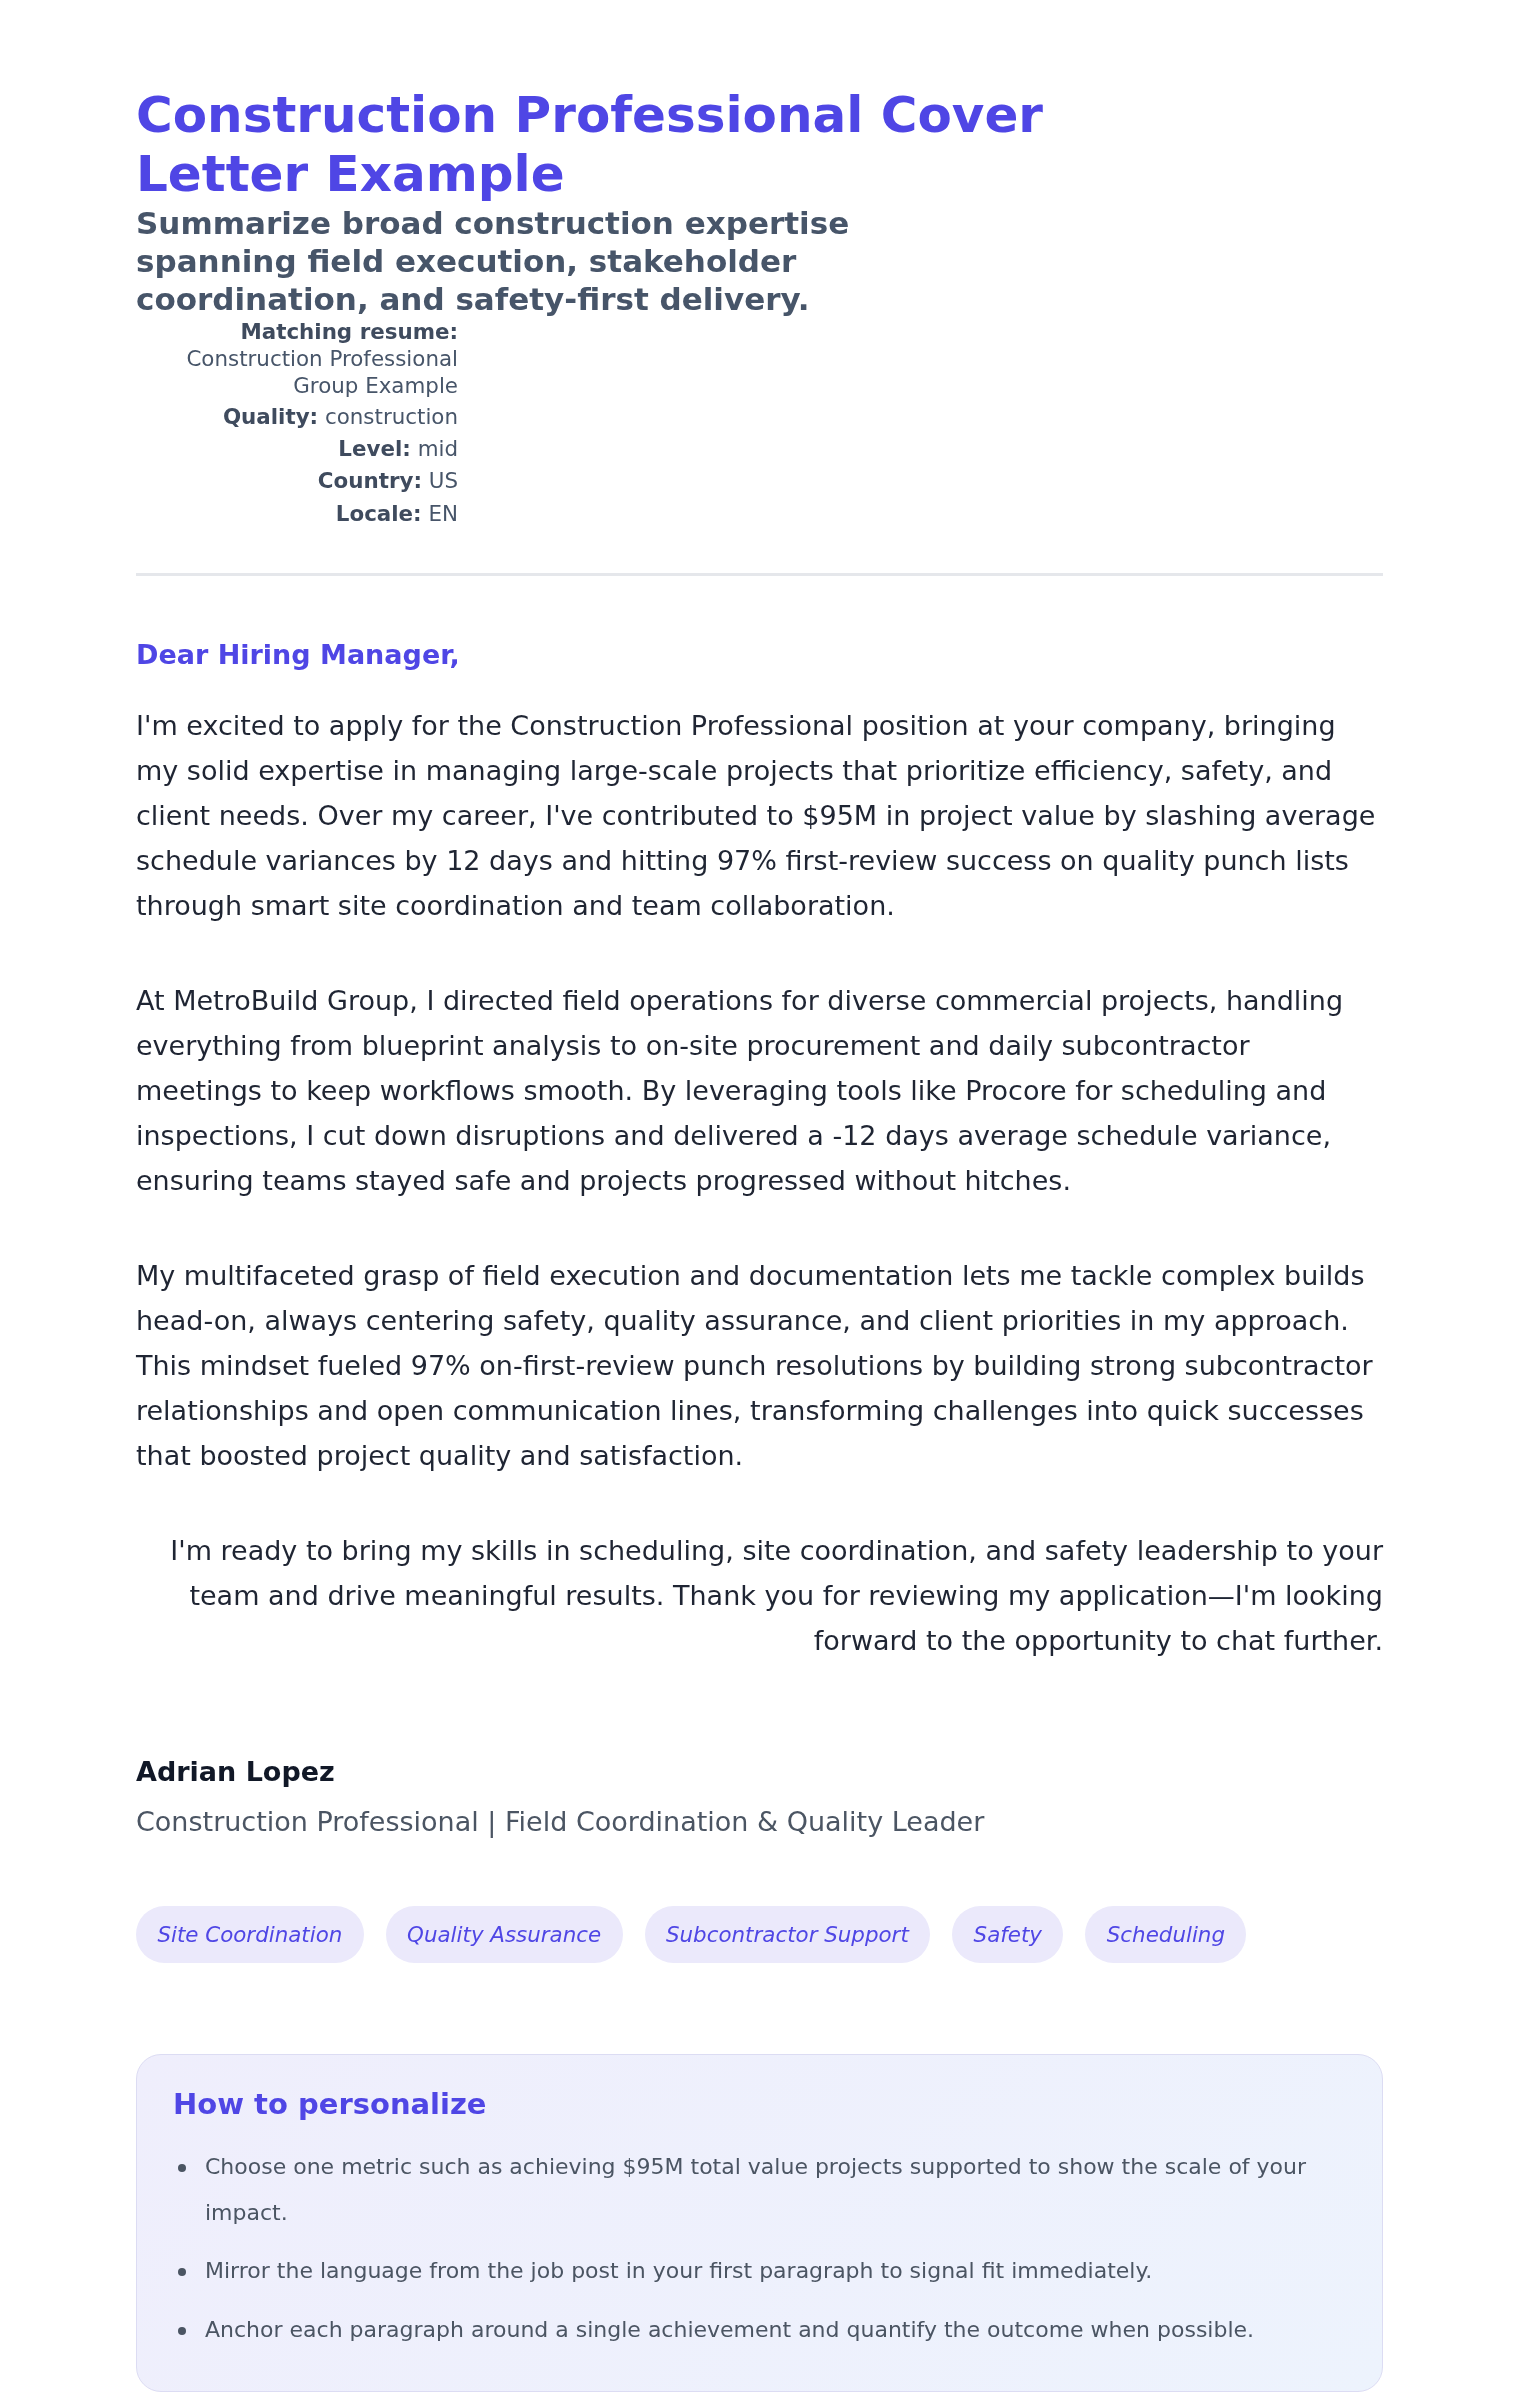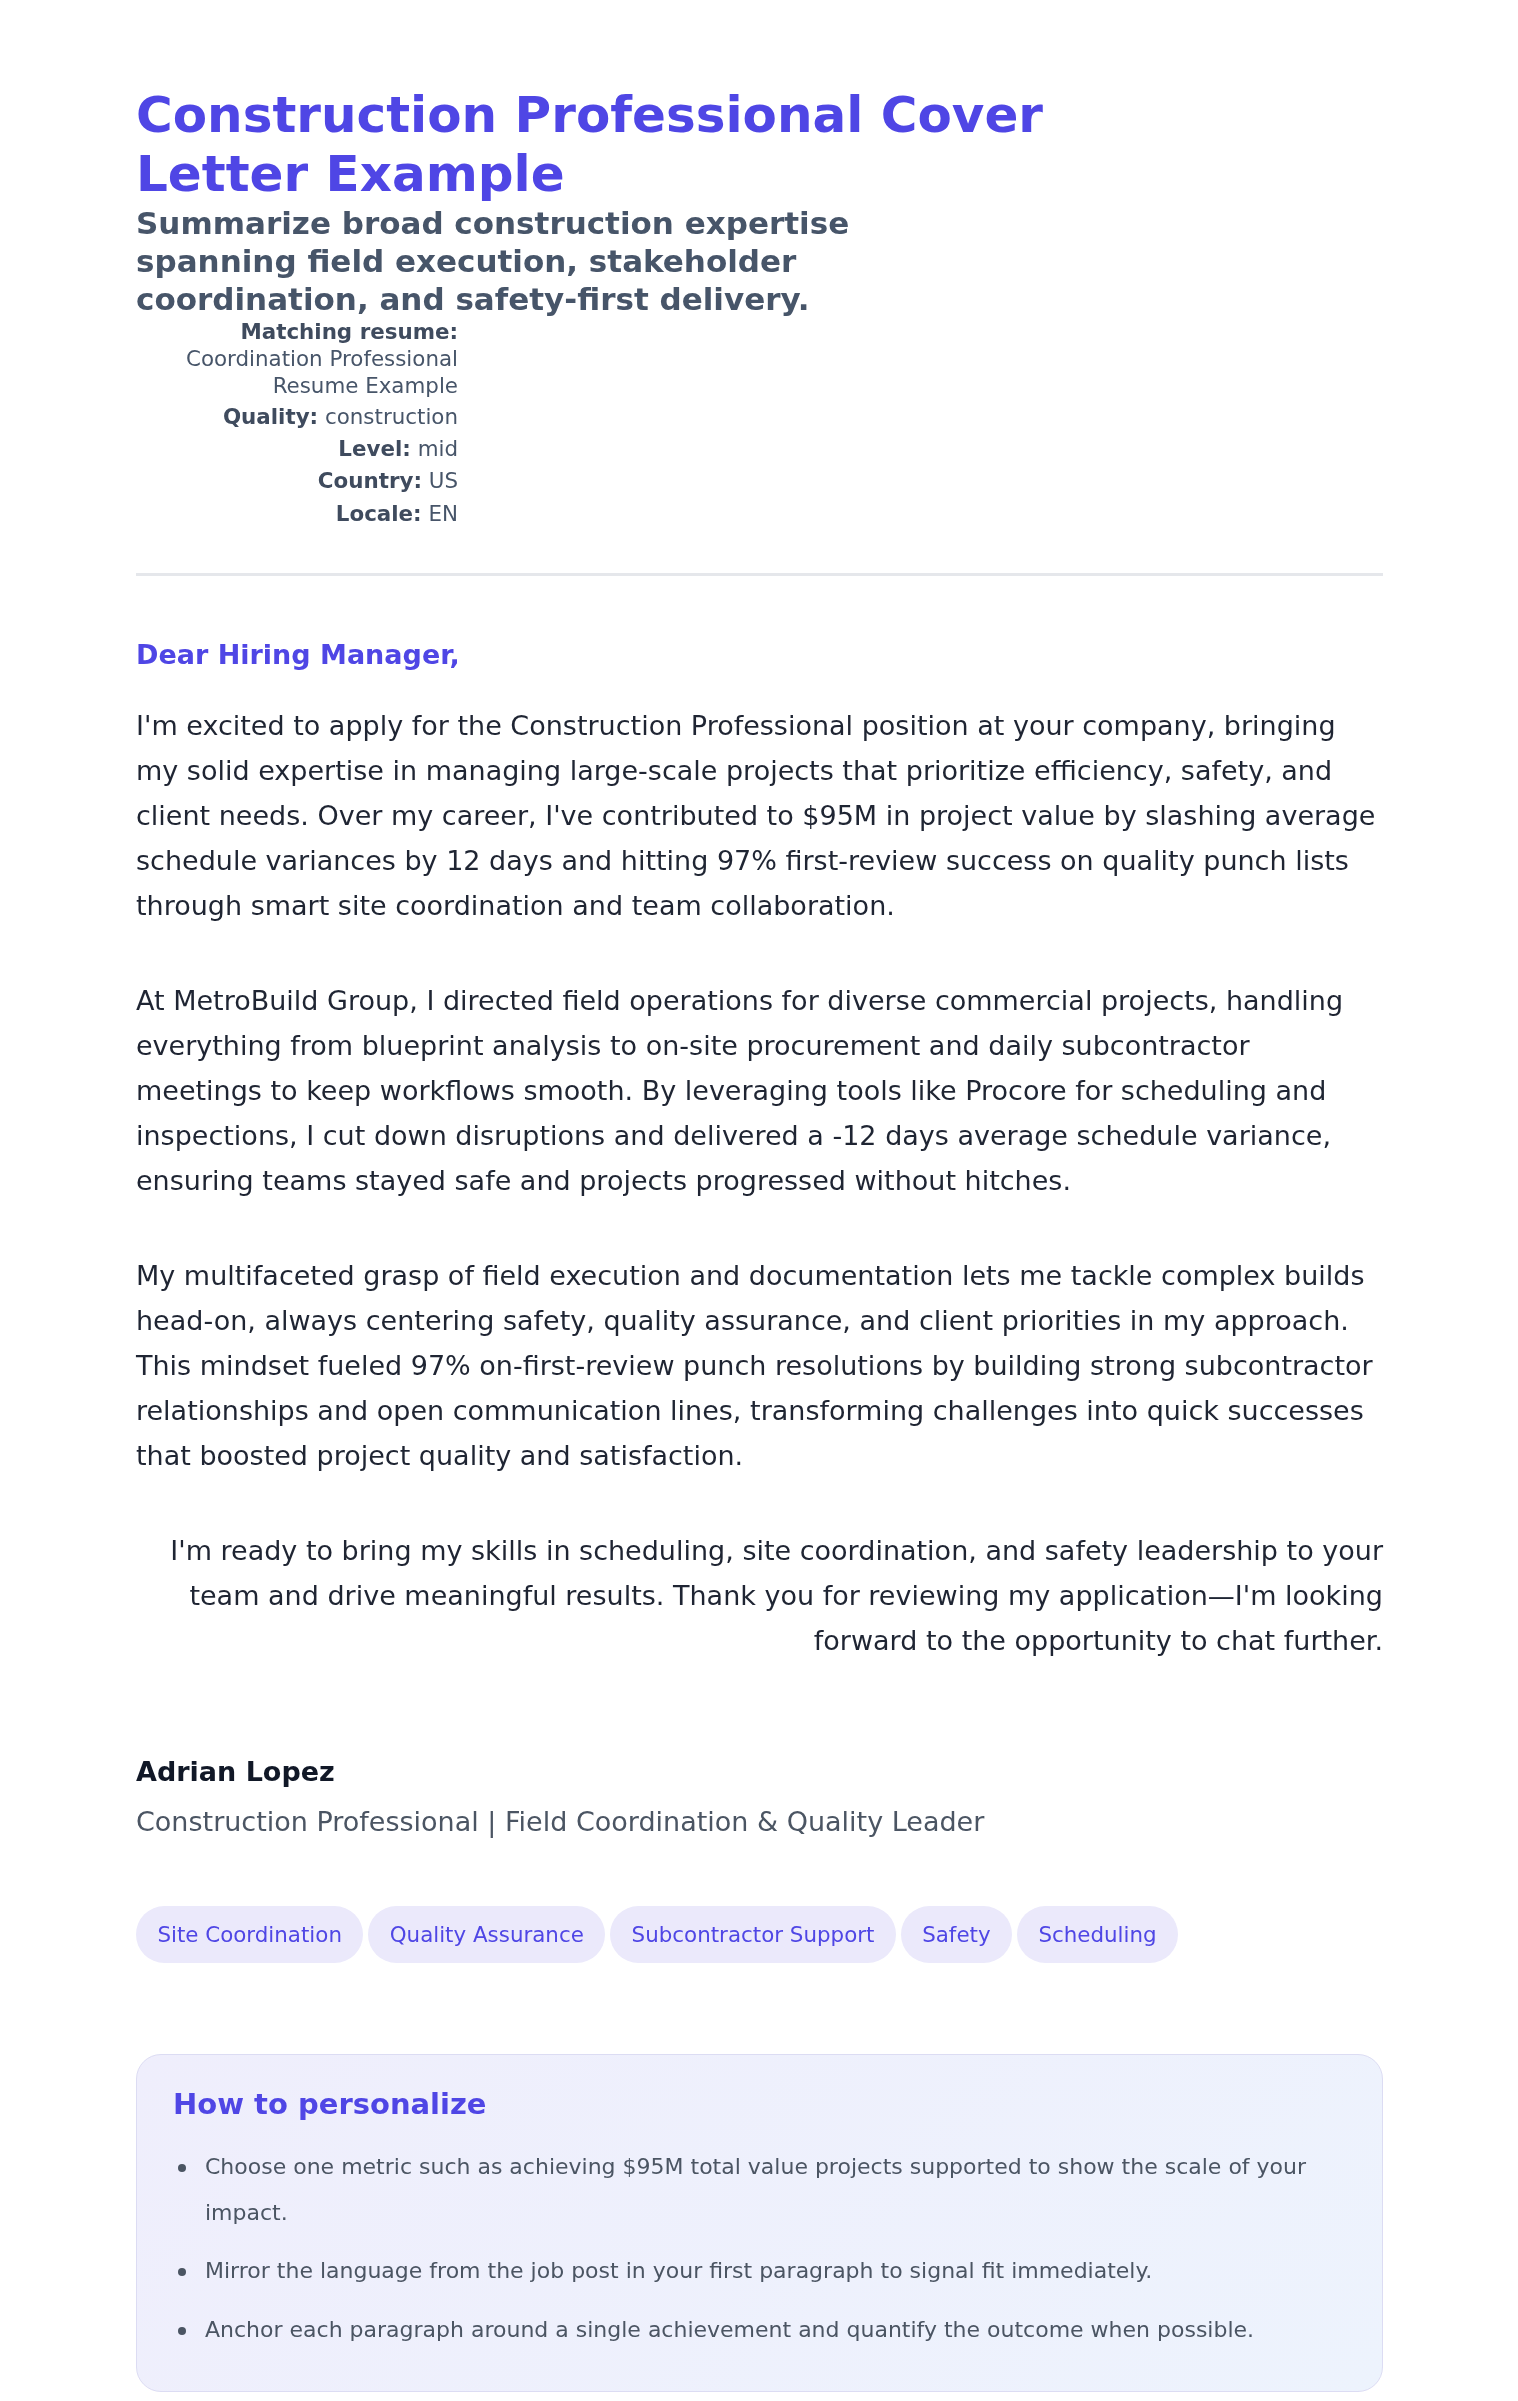--- a/index.html
+++ b/index.html
@@ -80,22 +80,23 @@
       line-height: 36px;
     }
     .sig-title {
       font-size: 27px;
       color: #4b5563;
       line-height: 36px;
       margin-top: 14.3px;
     }
     .tags {
       display: flex;
-      gap: 5px;
+      gap: 22px;
       margin-top: 66px;
+      font-style: italic;
     }
     .tag {
       background: #ebe9fb;
       color: #4f46e5;
       font-size: 21.4px;
       line-height: 57px;
       height: 57px;
       padding: 0 21.4px;
       border-radius: 29px;
       cursor: pointer;
@@ -145,21 +146,21 @@
 
   <header class="header">
     <div class="header-left">
       <h1 class="title">Construction Professional Cover Letter Example</h1>
       <h2 class="subtitle">Summarize broad construction expertise spanning field execution, stakeholder coordination, and safety-first delivery.</h2>
     </div>
 
     <aside class="meta">
       <div class="row first">
         <div class="k">Matching resume:</div>
-        <div>Coordination Professional Resume Example</div>
+        <div>Construction Professional Group Example</div>
       </div>
       <div class="row">
         <span class="k">Quality:</span>
         <span>construction</span>
       </div>
       <div class="row">
         <span class="k">Level:</span>
         <span>mid</span>
       </div>
       <div class="row">

